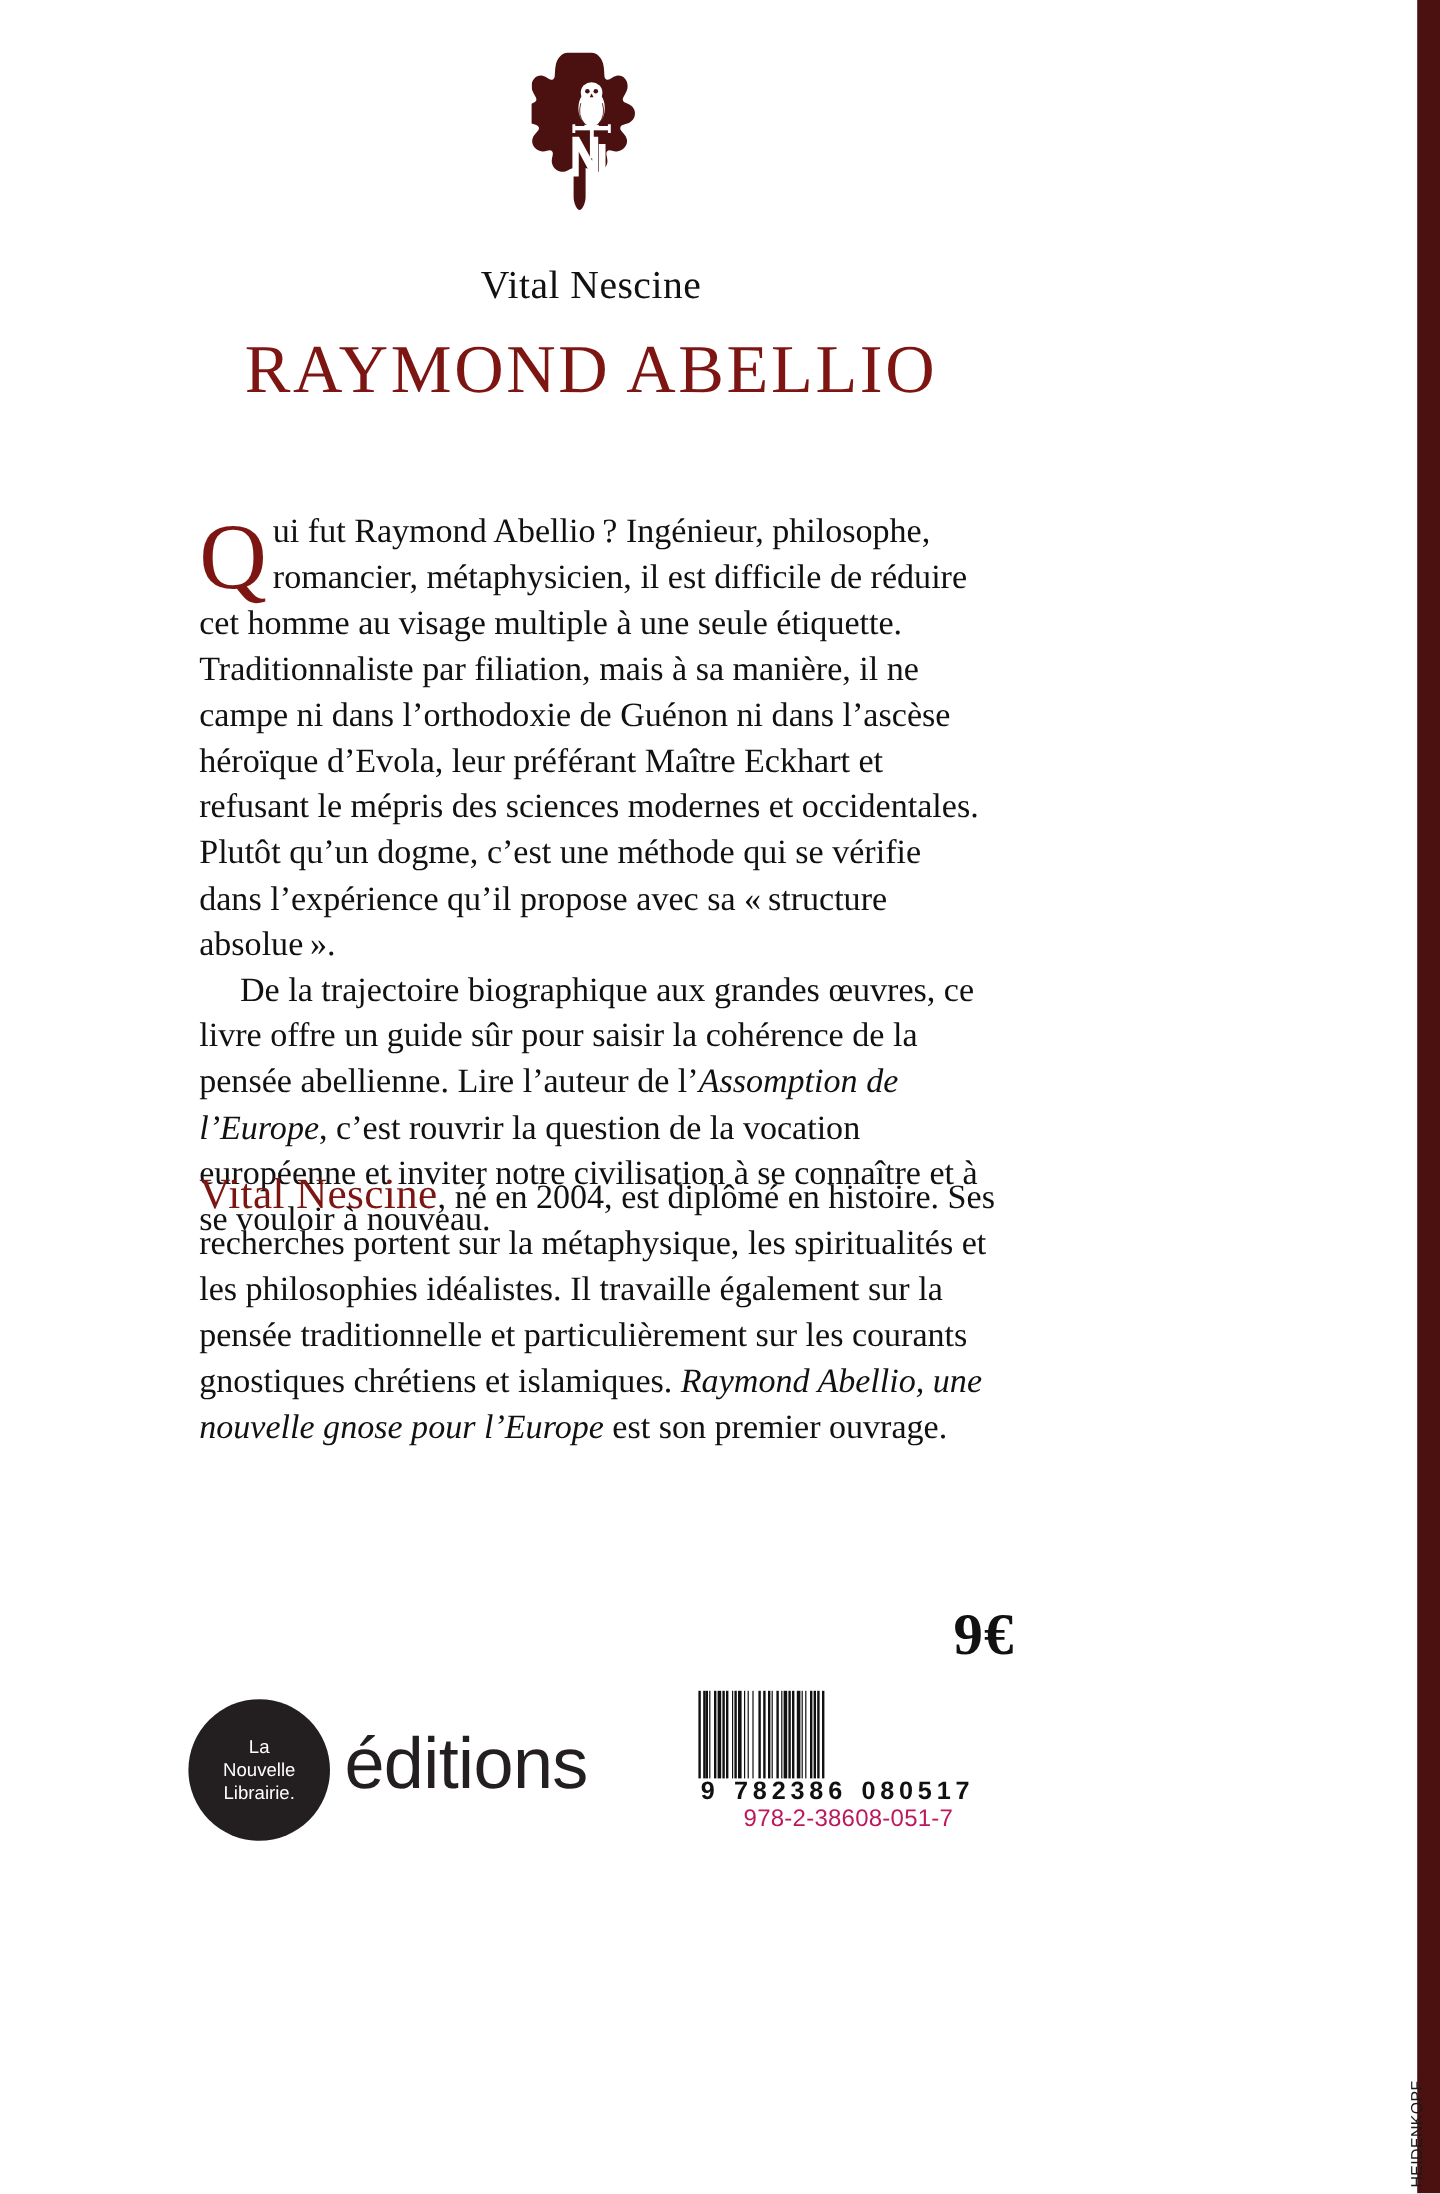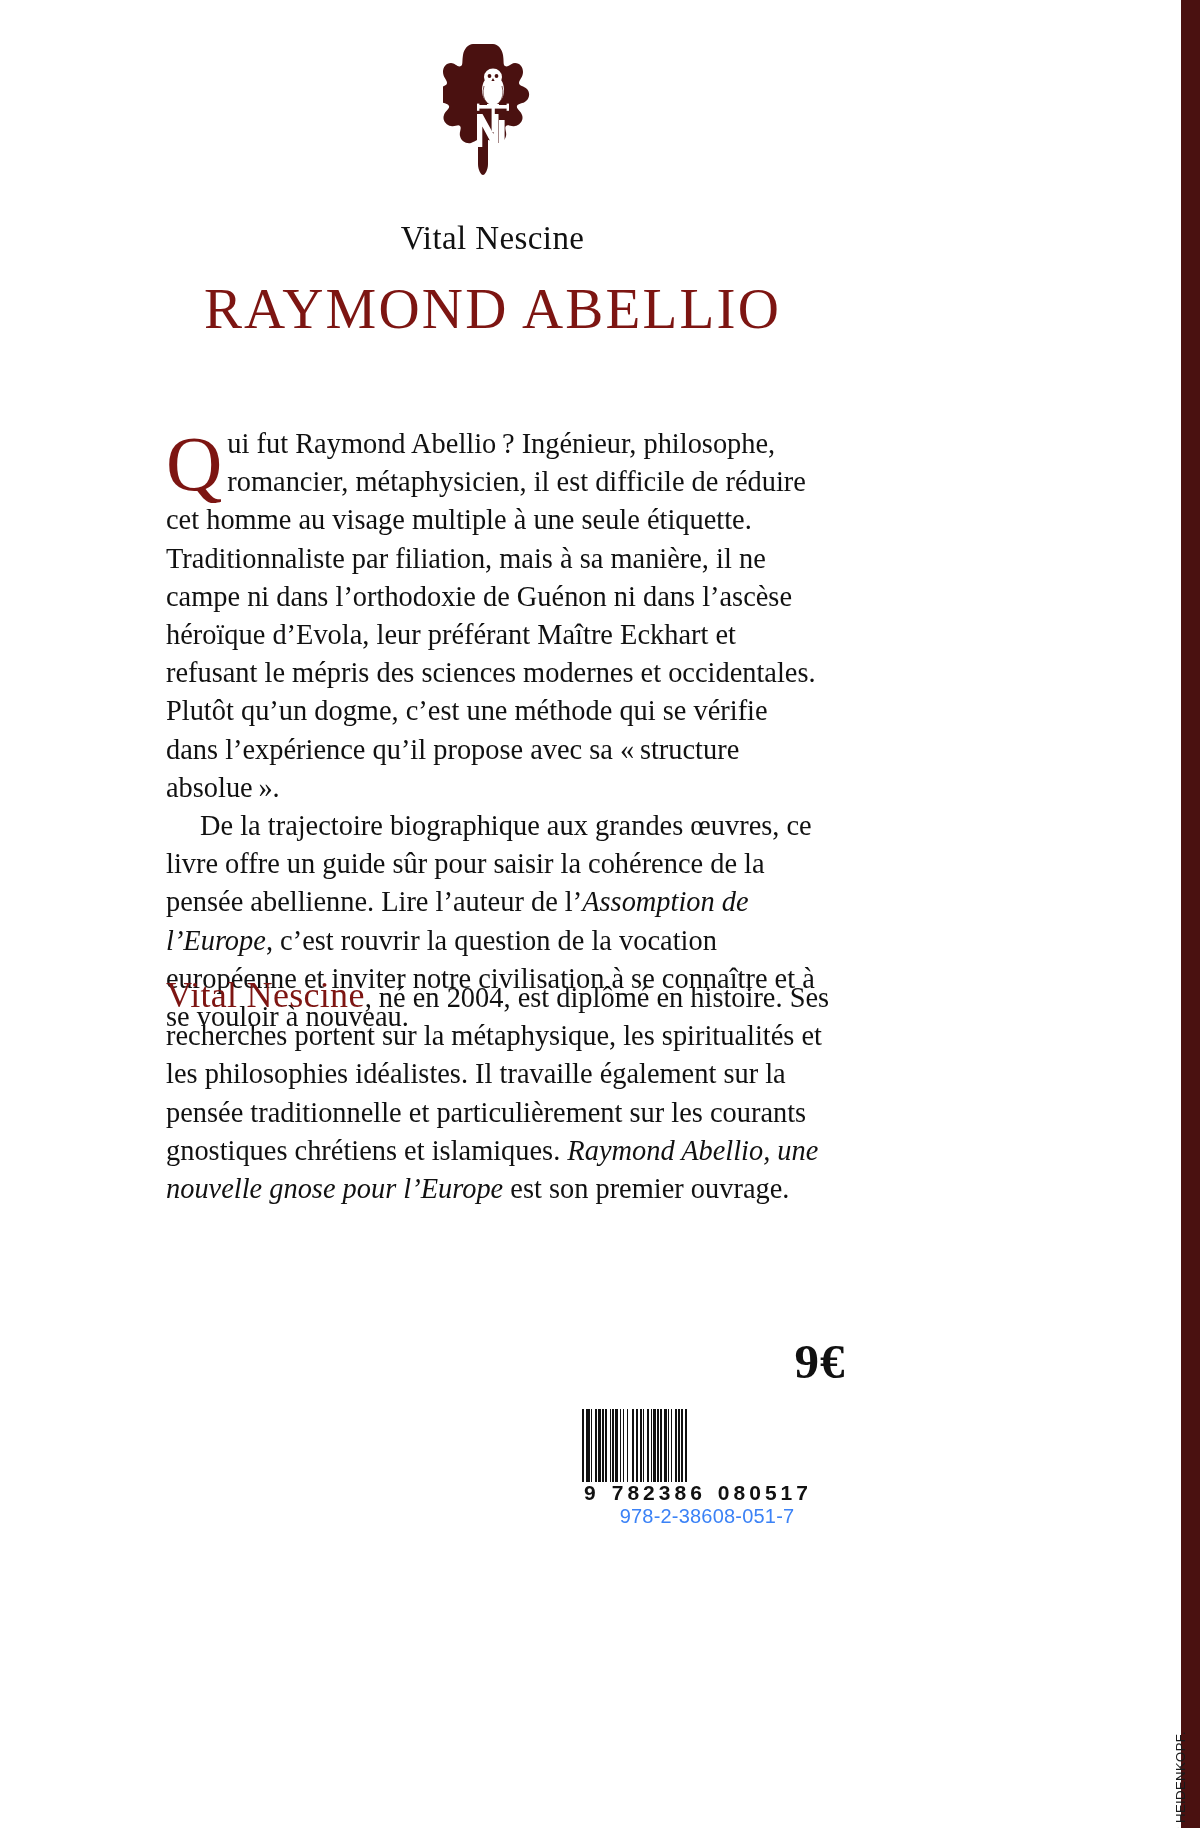--- a/index.html
+++ b/index.html
@@ -226,21 +226,21 @@
     padding-left: 2px;
   }
   .isbn-text {
     position: absolute;
     left: 582px;
     top: 1505px;
     width: 250px;
     text-align: center;
     font-family: "Liberation Sans", sans-serif;
     font-size: 20px;
-    color: #3b82f6;
+    color: #be185d;
     letter-spacing: 0.2px;
   }
 </style>
 </head>
 <body>
 
 <div class="cover">
 
   <div class="spine-gap"></div>
   <div class="spine"></div>
@@ -288,20 +288,26 @@
       <p><span class="dropcap">Q</span><span>ui fut Raymond Abellio ? Ingénieur, philosophe, romancier, métaphysicien, il est difficile de réduire cet homme au visage multiple à une seule étiquette. Traditionnaliste par filiation, mais à sa manière, il ne campe ni dans l’orthodoxie de Guénon ni dans l’ascèse héroïque d’Evola, leur préférant Maître Eckhart et refusant le mépris des sciences modernes et occidentales. Plutôt qu’un dogme, c’est une méthode qui se vérifie dans l’expérience qu’il propose avec sa « structure absolue ».</span></p>
       <p class="indent"><span>De la trajectoire biographique aux grandes œuvres, ce livre offre un guide sûr pour saisir la cohérence de la pensée abellienne. Lire l’auteur de l’</span><i>Assomption de l’Europe</i><span>, c’est rouvrir la question de la vocation européenne et inviter notre civilisation à se connaître et à se vouloir à nouveau.</span></p>
     </div>
 
     <div class="bio">
       <p><span class="name">Vital Nescine</span><span>, né en 2004, est diplômé en histoire. Ses recherches portent sur la métaphysique, les spiritualités et les philosophies idéalistes. Il travaille également sur la pensée traditionnelle et particulièrement sur les courants gnostiques chrétiens et islamiques. </span><i>Raymond Abellio, une nouvelle gnose pour l’Europe</i><span> est son premier ouvrage.</span></p>
     </div>
 
     <div class="price">9€</div>
 
+    <div class="pub-logo">
+      <span>La</span>
+      <span>Nouvelle</span>
+      <span>Librairie.</span>
+    </div>
+    <div class="pub-word">éditions</div>
 
     <div class="barcode-wrap">
       <div class="bars" id="bars">
           <i style="width:2px"></i>
           <i class="sp" style="width:2px"></i>
           <i style="width:2px"></i>
           <i style="width:2px"></i>
           <i class="sp" style="width:1px"></i>
           <i style="width:1px"></i>
           <i class="sp" style="width:3px"></i>

